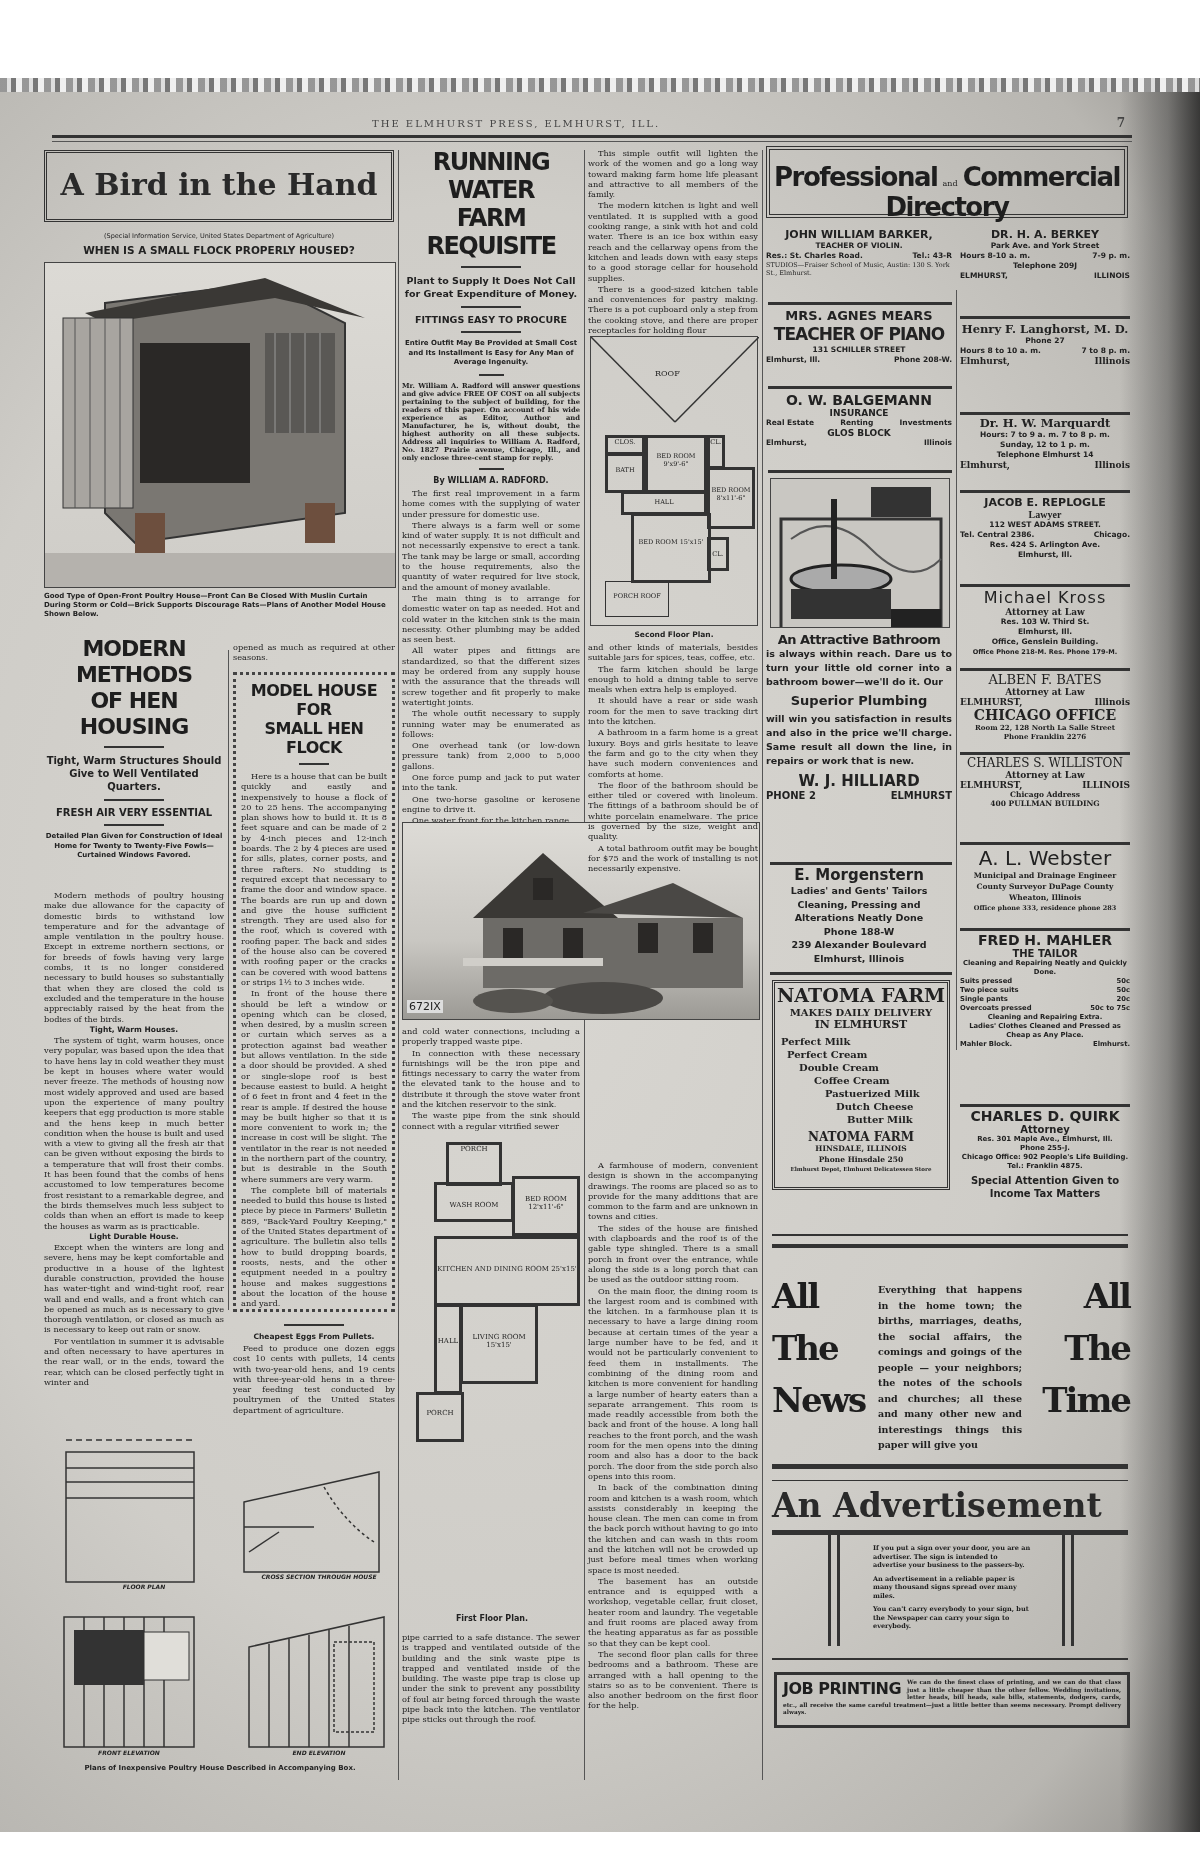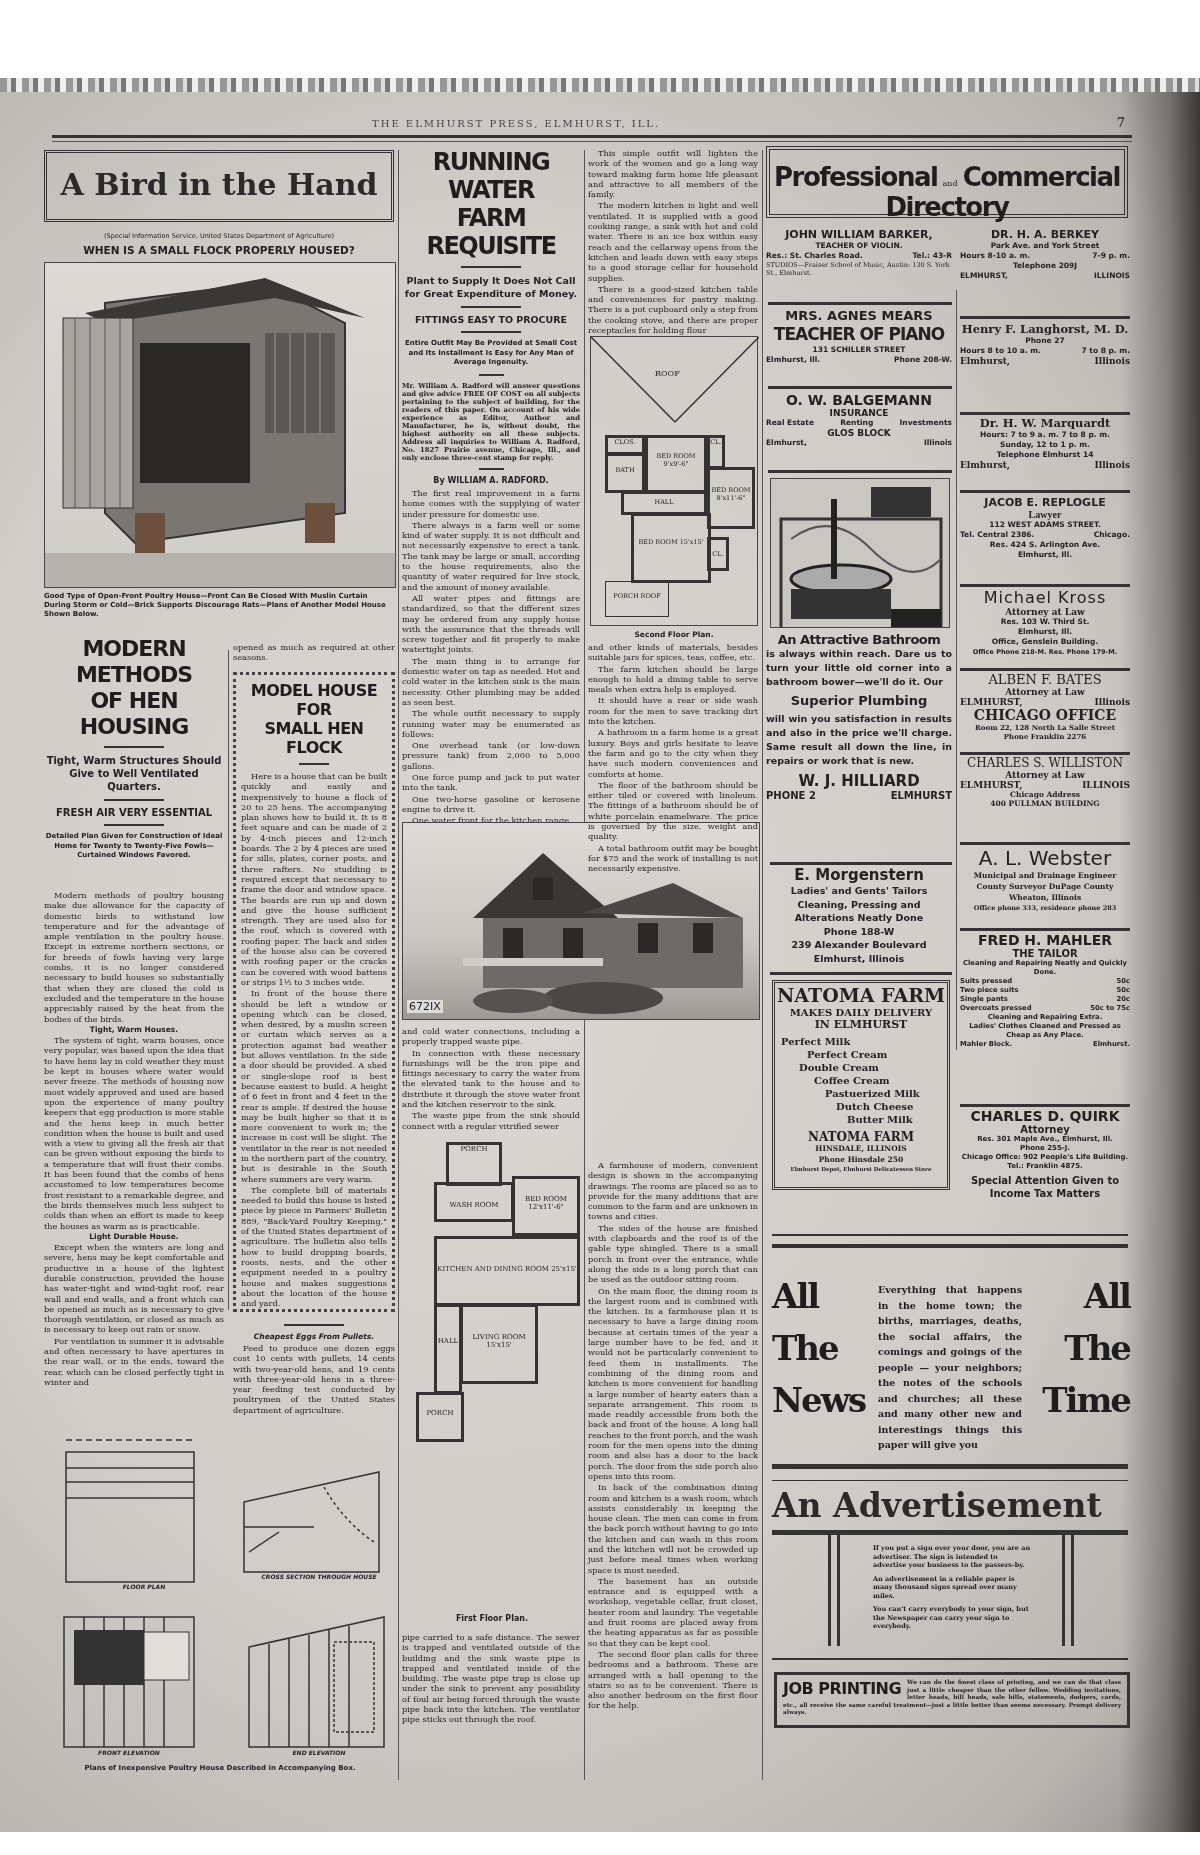--- a/index.html
+++ b/index.html
@@ -119,21 +119,21 @@
     <div class="cond" style="font-size:16px;line-height:19px;text-align:center;letter-spacing:-0.5px;">SMALL HEN FLOCK</div>
     <div class="shortrule" style="width:30px"></div>
     <div class="col" style="position:static;">
       <p>Here is a house that can be built quickly and easily and inexpensively to house a flock of 20 to 25 hens. The accompanying plan shows how to build it. It is 8 feet square and can be made of 2 by 4-inch pieces and 12-inch boards. The 2 by 4 pieces are used for sills, plates, corner posts, and three rafters. No studding is required except that necessary to frame the door and window space. The boards are run up and down and give the house sufficient strength. They are used also for the roof, which is covered with roofing paper. The back and sides of the house also can be covered with roofing paper or the cracks can be covered with wood battens or strips 1½ to 3 inches wide.</p>
       <p>In front of the house there should be left a window or opening which can be closed, when desired, by a muslin screen or curtain which serves as a protection against bad weather but allows ventilation. In the side a door should be provided. A shed or single-slope roof is best because easiest to build. A height of 6 feet in front and 4 feet in the rear is ample. If desired the house may be built higher so that it is more convenient to work in; the increase in cost will be slight. The ventilator in the rear is not needed in the northern part of the country, but is desirable in the South where summers are very warm.</p>
       <p>The complete bill of materials needed to build this house is listed piece by piece in Farmers' Bulletin 889, "Back-Yard Poultry Keeping," of the United States department of agriculture. The bulletin also tells how to build dropping boards, roosts, nests, and the other equipment needed in a poultry house and makes suggestions about the location of the house and yard.</p>
     </div>
   </div>
   <div style="position:absolute;left:233px;top:1318px;width:162px;">
     <div class="shortrule"></div>
-    <div class="sec" style="font-size:7.5px;margin-bottom:2px;font-style:italic;">Cheapest Eggs From Pullets.</div>
+    <div class="sec" style="font-size:7.5px;margin-bottom:2px;">Cheapest Eggs From Pullets.</div>
     <div class="col" style="position:static;">
         <p>Feed to produce one dozen eggs cost 10 cents with pullets, 14 cents with two-year-old hens, and 19 cents with three-year-old hens in a three-year feeding test conducted by poultrymen of the United States department of agriculture.</p>
       </div>
   </div>
 
   <div style="position:absolute;left:44px;top:1432px;width:352px;height:330px;">
     <svg width="352" height="320" viewBox="0 0 352 320">
       <g fill="none" stroke="#333" stroke-width="1.5">
         <rect x="22" y="20" width="128" height="130"></rect>
         <line x1="22" y1="36" x2="150" y2="36"></line>
@@ -178,22 +178,22 @@
     <div class="shortrule"></div>
     <div class="sec" style="font-size:7px;line-height:9.5px;">Entire Outfit May Be Provided at Small Cost and Its Installment Is Easy for Any Man of Average Ingenuity.</div>
     <div class="shortrule" style="width:25px"></div>
     <div class="col" style="position:static;font-weight:bold;font-size:6.8px;line-height:8px;">Mr. William A. Radford will answer questions and give advice FREE OF COST on all subjects pertaining to the subject of building, for the readers of this paper. On account of his wide experience as Editor, Author and Manufacturer, he is, without doubt, the highest authority on all these subjects. Address all inquiries to William A. Radford, No. 1827 Prairie avenue, Chicago, Ill., and only enclose three-cent stamp for reply.</div>
     <div class="shortrule" style="width:25px"></div>
     <div class="sec" style="font-size:8px;">By WILLIAM A. RADFORD.</div>
   </div>
   <div class="col" style="left:402px;top:488px;width:178px;">
     <p>The first real improvement in a farm home comes with the supplying of water under pressure for domestic use.</p>
     <p>There always is a farm well or some kind of water supply. It is not difficult and not necessarily expensive to erect a tank. The tank may be large or small, according to the house requirements, also the quantity of water required for live stock, and the amount of money available.</p>
+    <p>The main thing is to arrange for domestic water on tap as needed. Hot and cold water in the kitchen sink is the main necessity. Other plumbing may be added as seen best.</p>
     <p>All water pipes and fittings are standardized, so that the different sizes may be ordered from any supply house with the assurance that the threads will screw together and fit properly to make watertight joints.</p>
-    <p>The main thing is to arrange for domestic water on tap as needed. Hot and cold water in the kitchen sink is the main necessity. Other plumbing may be added as seen best.</p>
     <p>The whole outfit necessary to supply running water may be enumerated as follows:</p>
     <p>One overhead tank (or low-down pressure tank) from 2,000 to 5,000 gallons.</p>
     <p>One force pump and jack to put water into the tank.</p>
     <p>One two-horse gasoline or kerosene engine to drive it.</p>
     <p>One water front for the kitchen range.</p>
     <p>One round 130-gallon water tank heater.</p>
     <p>One enameled kitchen sink, with hot</p>
   </div>
 
   <div class="img" style="left:402px;top:822px;width:358px;height:198px;background:linear-gradient(180deg,#dddbd6 0%,#c9c7c2 60%,#9c9a95 100%);">
@@ -347,21 +347,21 @@
     <div class="nm" style="font-size:9.5px;line-height:13.5px;">239 Alexander Boulevard</div>
     <div class="nm" style="font-size:9.5px;line-height:13.5px;">Elmhurst, Illinois</div>
   </div>
   <div class="hsep" style="left:770px;top:972px;width:182px;"></div>
   <div class="dir-ad" style="left:772px;top:980px;width:178px;height:210px;border:3px double #333;">
     <div style="font-family:'DejaVu Serif',serif;font-weight:bold;font-size:19px;line-height:24px;">NATOMA FARM</div>
     <div style="font-family:'DejaVu Serif',serif;font-weight:bold;font-size:10px;">MAKES DAILY DELIVERY</div>
     <div style="font-family:'DejaVu Serif',serif;font-weight:bold;font-size:11px;">IN ELMHURST</div>
     <div style="text-align:left;font-family:'DejaVu Serif',serif;font-weight:bold;font-size:10px;line-height:13px;padding-left:6px;margin-top:4px;">
       <div style="margin-left:0">Perfect Milk</div>
-      <div style="margin-left:26px">Perfect Cream</div>
+      <div style="margin-left:6px">Perfect Cream</div>
       <div style="margin-left:18px">Double Cream</div>
       <div style="margin-left:33px">Coffee Cream</div>
       <div style="margin-left:44px">Pastuerized Milk</div>
       <div style="margin-left:55px">Dutch Cheese</div>
       <div style="margin-left:66px">Butter Milk</div>
     </div>
     <div style="font-family:'DejaVu Serif',serif;font-weight:bold;font-size:12px;margin-top:4px;">NATOMA FARM</div>
     <div style="font-family:'DejaVu Serif',serif;font-weight:bold;font-size:7.5px;">HINSDALE, ILLINOIS</div>
     <div style="font-family:'DejaVu Serif',serif;font-weight:bold;font-size:7.5px;margin-top:2px;">Phone Hinsdale 250</div>
     <div style="font-family:'DejaVu Serif',serif;font-weight:bold;font-size:5.5px;margin-top:2px;">Elmhurst Depot, Elmhurst Delicatessen Store</div>

